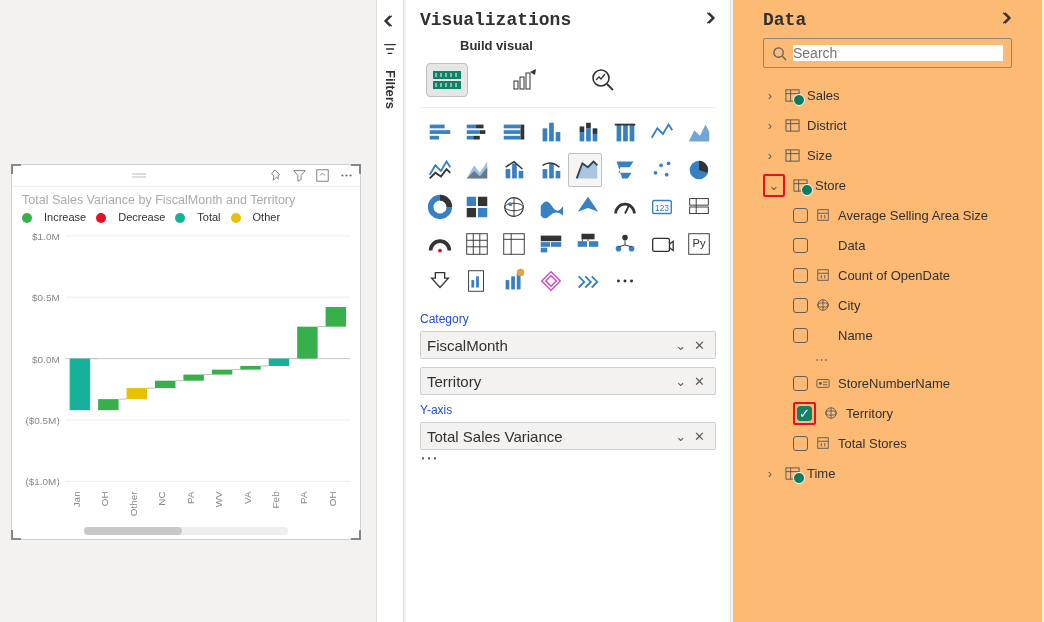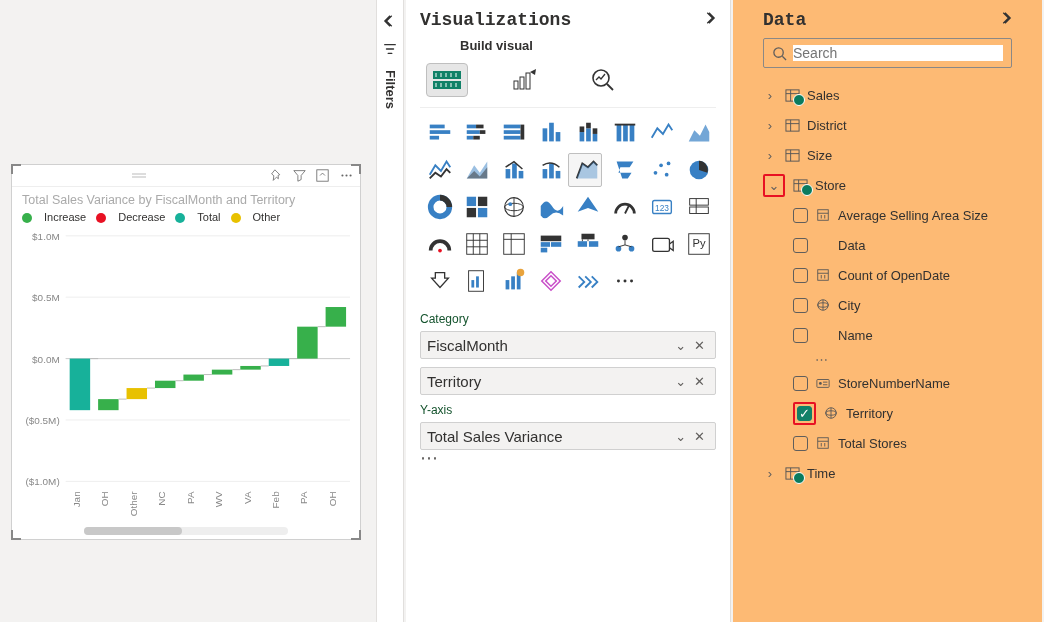--- a/index.html
+++ b/index.html
@@ -128,21 +128,21 @@
   width: 34px; height: 34px;
   display: flex;
   align-items: center;
   justify-content: flex-end;
   border-radius: 2px;
 }
 .viz-cell.sel { border: 1px solid #bfbfbf; background:#f5f5f5; }
 .viz-cell svg { display:block; }
 
 .field-section { margin-top: 8px; }
-.field-label { font-size: 12px; color: #14532d; margin-bottom: 5px; }
+.field-label { font-size: 12px; color: #1d4ed8; margin-bottom: 5px; }
 .field-well {
   display: flex;
   align-items: center;
   background: #f3f2f1;
   border: 1px solid #d0d0d0;
   border-radius: 2px;
   height: 28px;
   padding: 0 6px;
 }
 .field-well .txt { flex: 1; font-size: 15px; }

